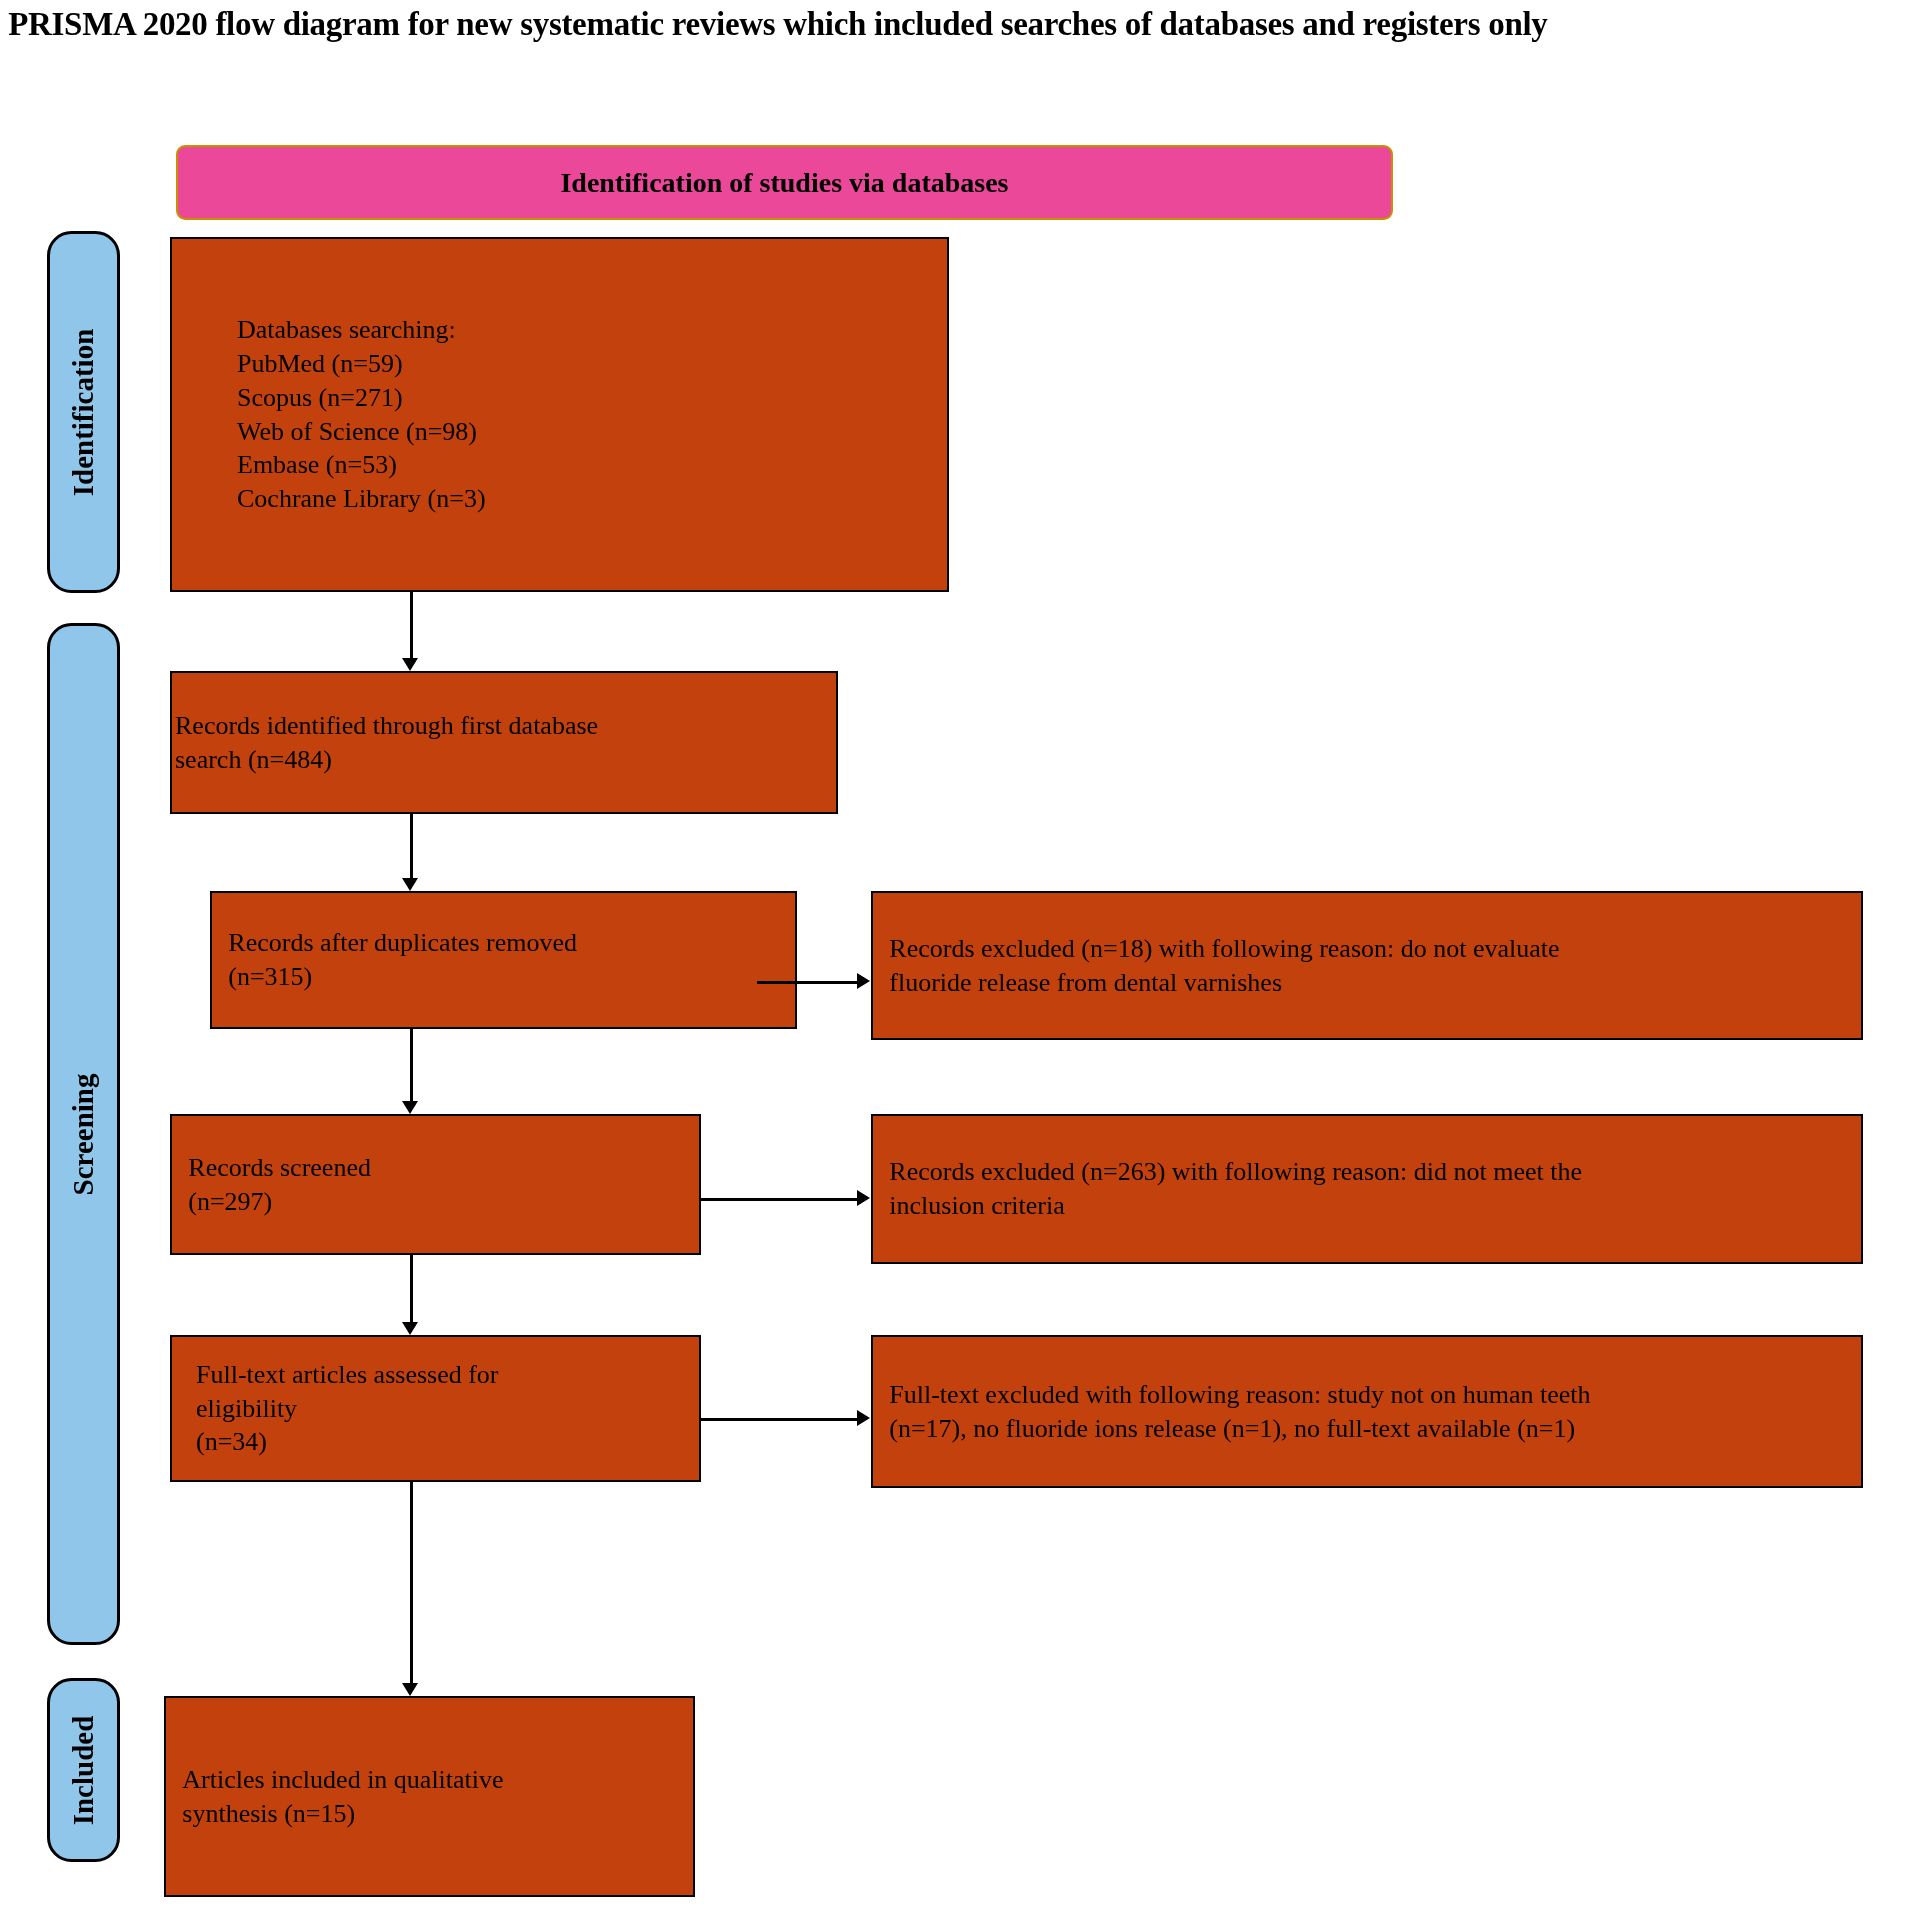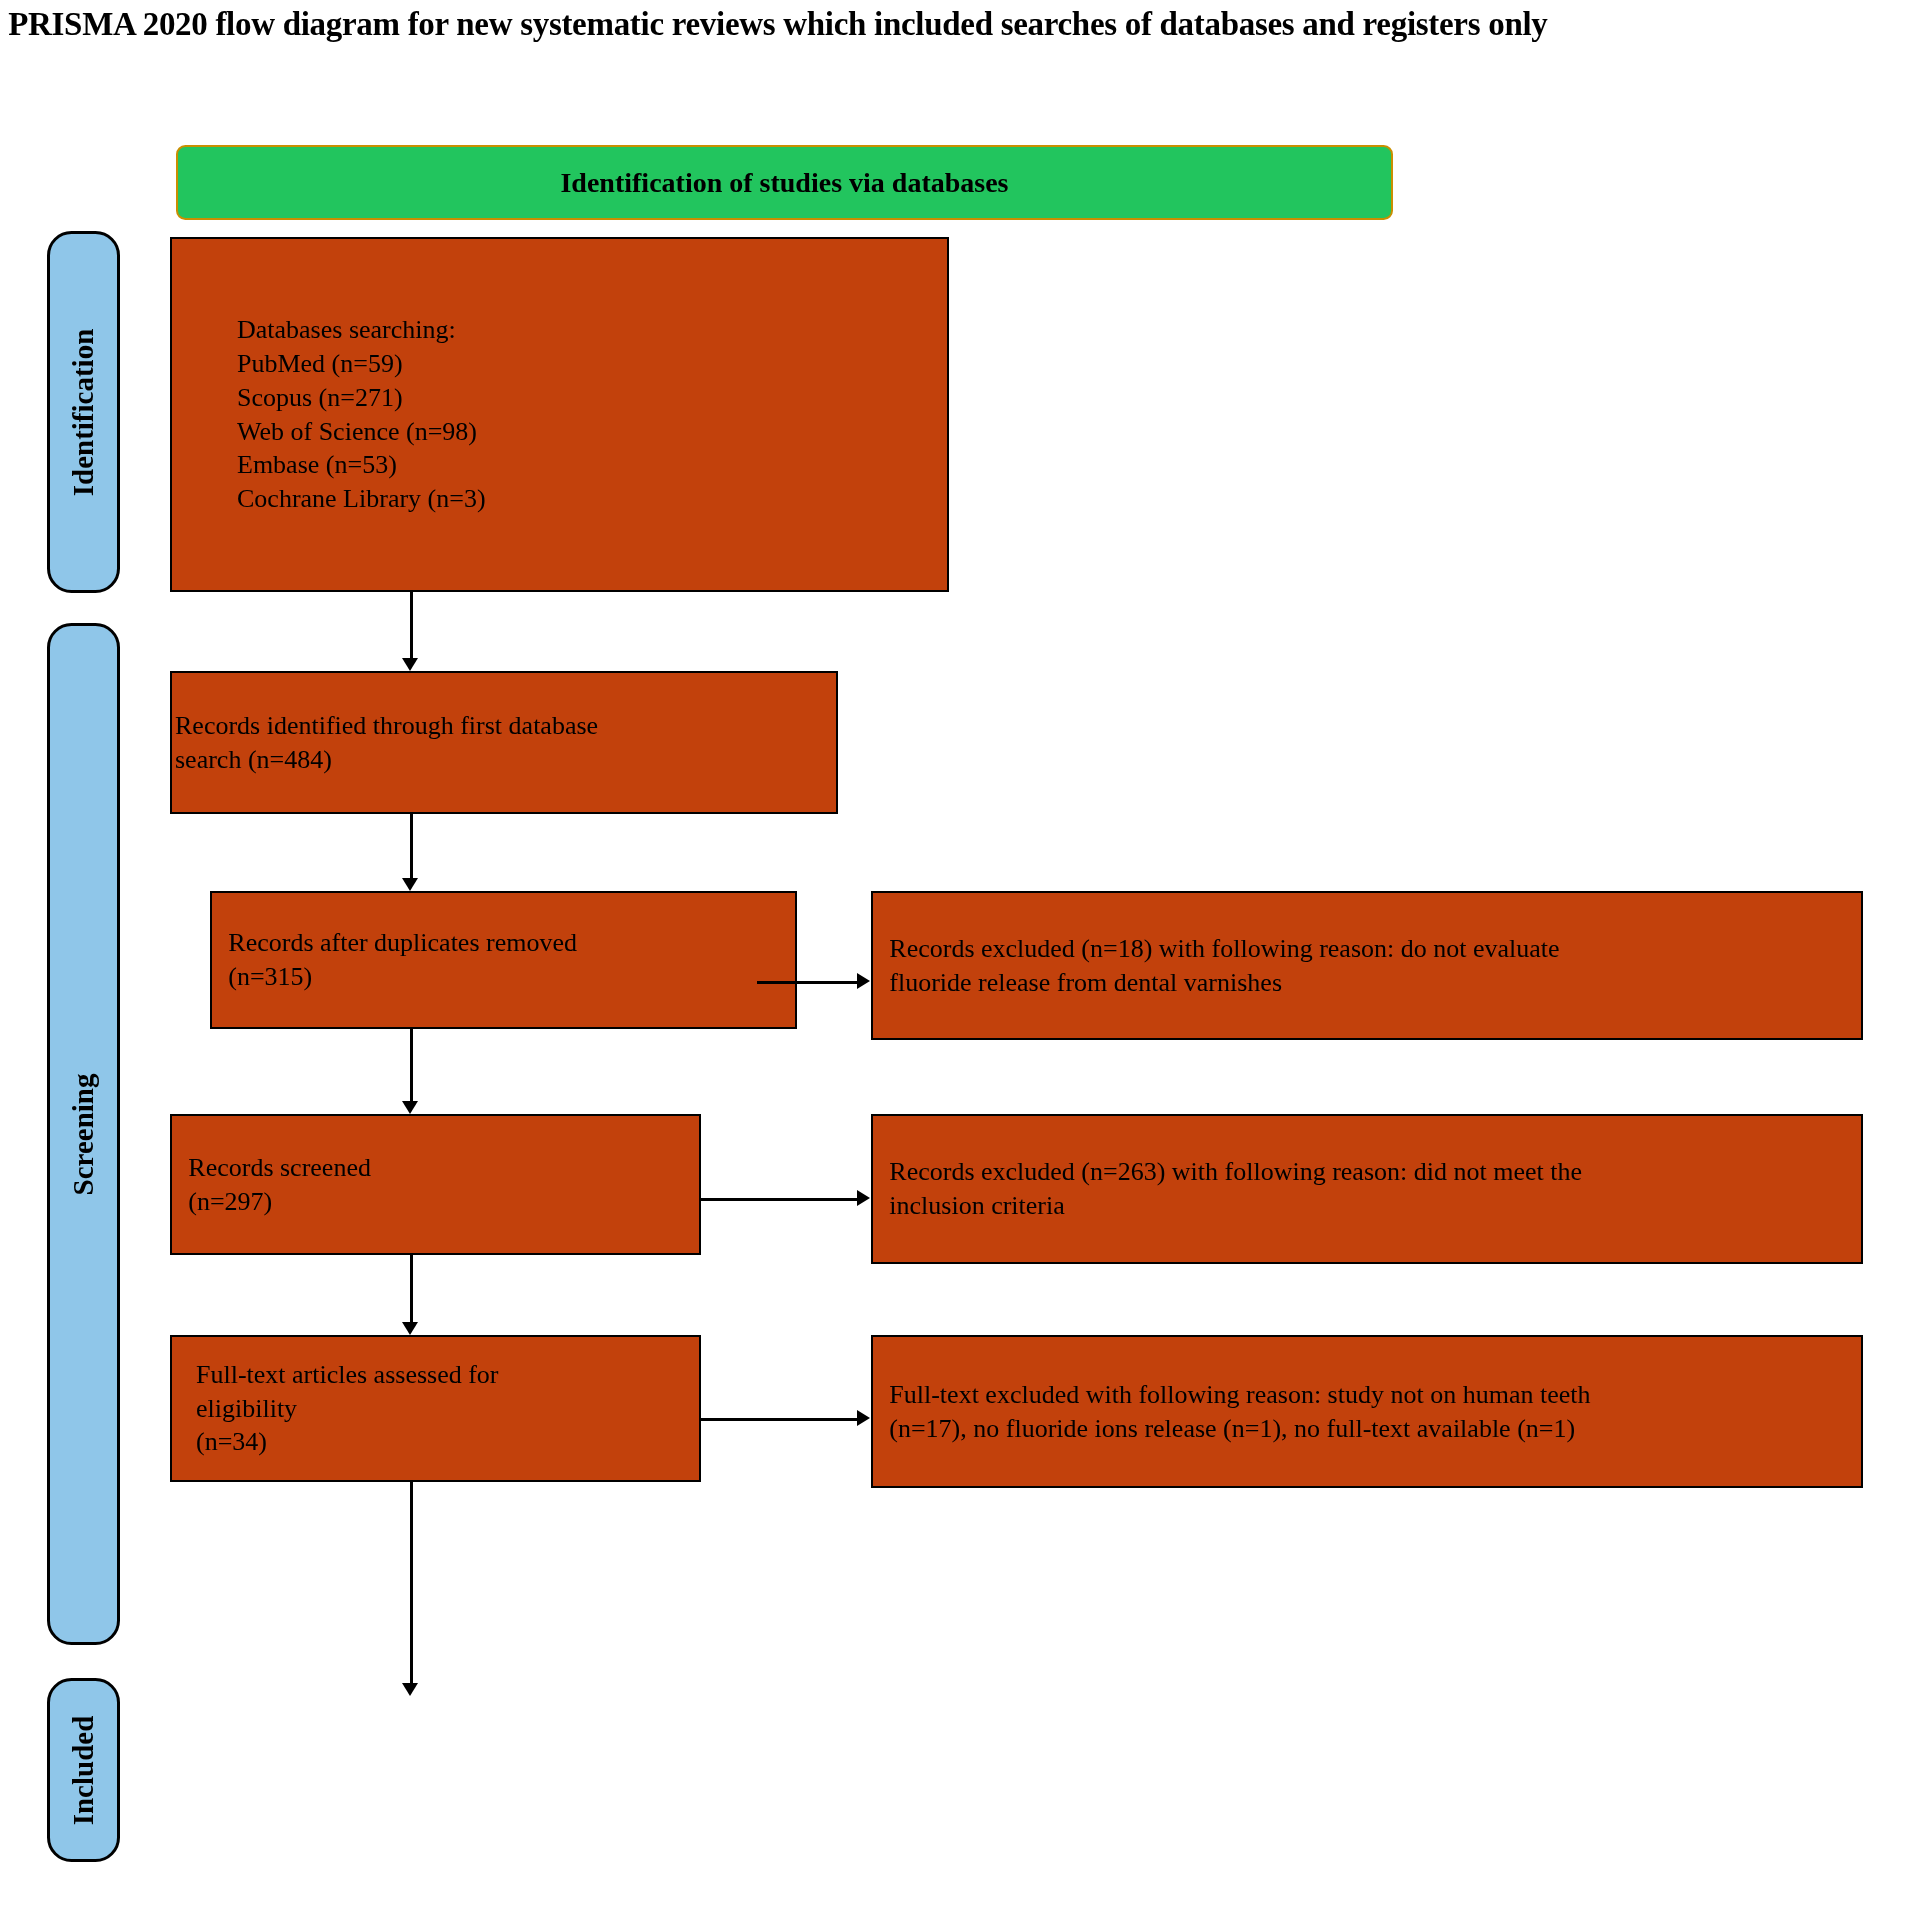--- a/index.html
+++ b/index.html
@@ -18,21 +18,21 @@
     width:1890px;
     font-size:33px;
     font-weight:bold;
     letter-spacing:-0.3px;
     white-space:nowrap;
   }
   .banner{
     position:absolute;
     left:176px; top:145px;
     width:1217px; height:75px;
-    background:#22c55e;
+    background:#ec4899;
     border:2.9px solid #C98F00;
     border-radius:9.3px;
     box-sizing:border-box;
     display:flex; align-items:center; justify-content:center;
   }
   .banner-label{
     font-size:28px;
     font-weight:bold;
   }
   .stage-pill{
@@ -143,20 +143,24 @@
   </div>
   <div class="fbox" id="box-screened">
     <div class="txt">Records screened
 (n=297)</div>
   </div>
   <div class="fbox" id="box-fulltext">
     <div class="txt">Full-text articles assessed for
 eligibility
 (n=34)</div>
   </div>
+  <div class="fbox" id="box-included">
+    <div class="txt">Articles included in qualitative
+synthesis (n=15)</div>
+  </div>
 
   <div class="fbox" id="box-excl1">
     <div class="txt">Records excluded (n=18) with following reason: do not evaluate
 fluoride release from dental varnishes</div>
   </div>
   <div class="fbox" id="box-excl2">
     <div class="txt">Records excluded (n=263) with following reason: did not meet the
 inclusion criteria</div>
   </div>
   <div class="fbox" id="box-excl3">

